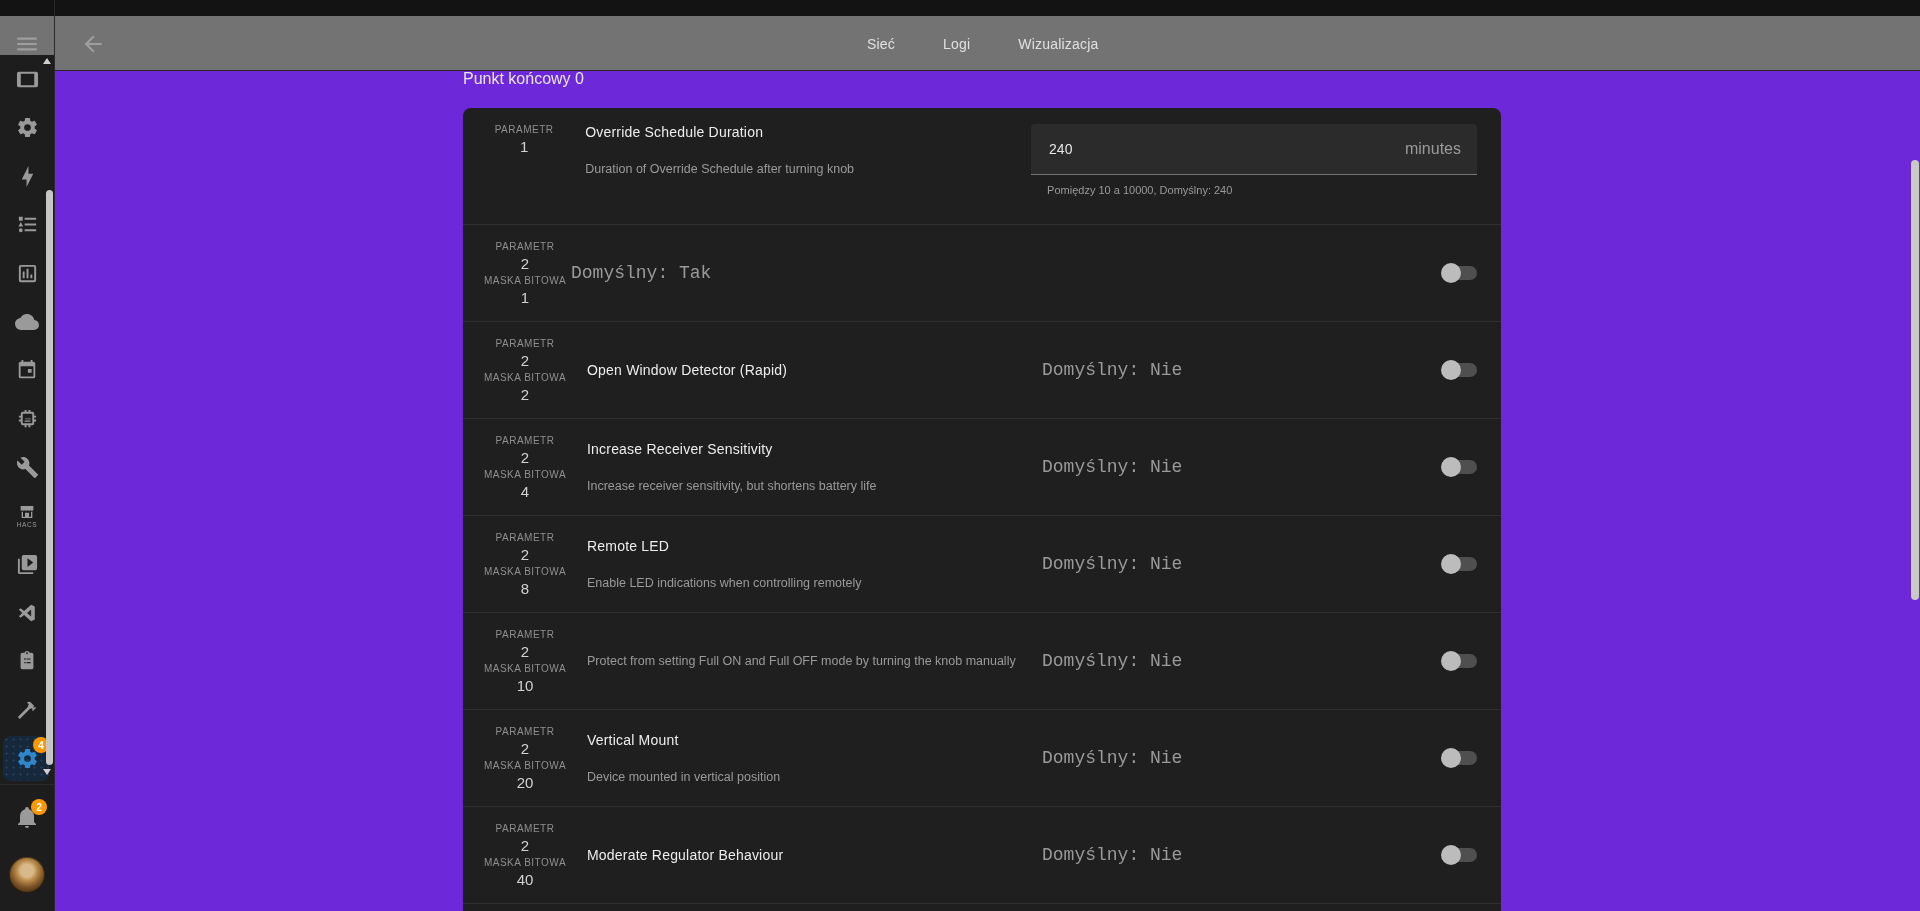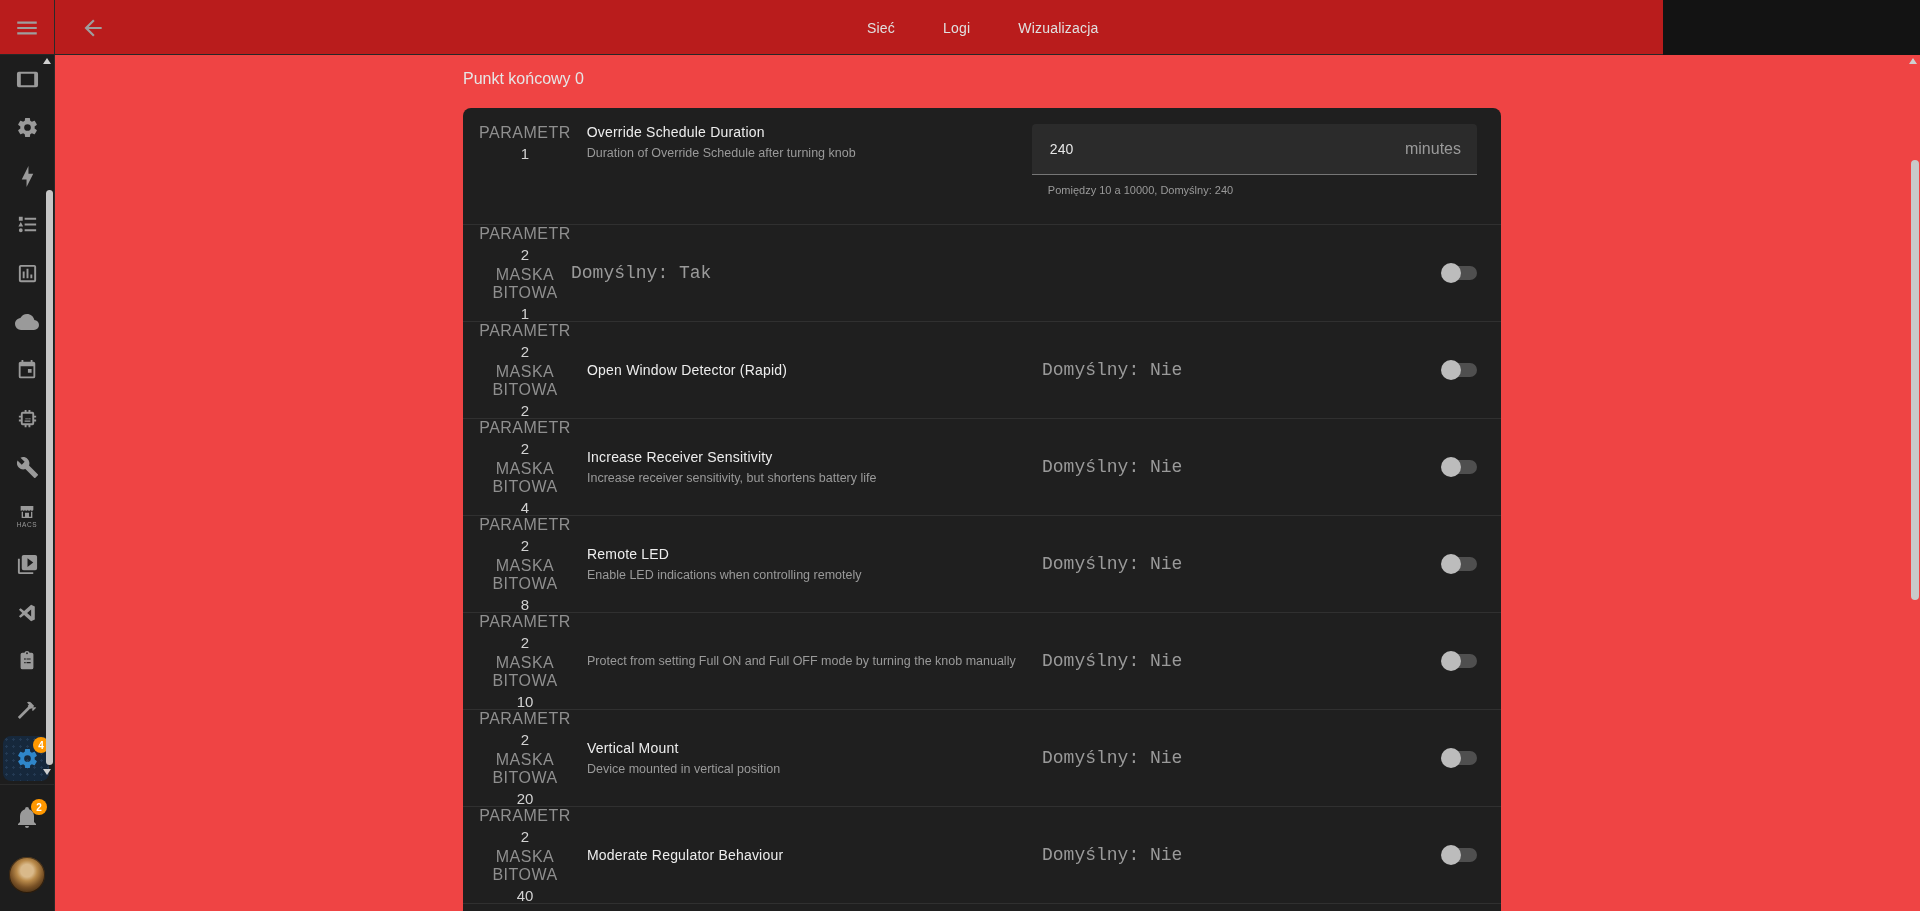--- a/index.html
+++ b/index.html
@@ -6,22 +6,22 @@
   html,body { margin:0; padding:0; }
   body {
     width:1920px; height:911px; overflow:hidden; position:relative;
     background:#131313;
     font-family:"Liberation Sans","DejaVu Sans",sans-serif;
     -webkit-font-smoothing:antialiased;
   }
   svg { display:block; }
 
   
-  .topbar { position:absolute; left:0; top:0; width:1663px; height:55px;
-            background:#b91c1c; border-bottom:1px solid #272727; z-index:20; }
+  .topbar { position:absolute; left:0; top:16px; width:1920px; height:55px;
+            background:#737373; border-bottom:1px solid #272727; z-index:20; }
   .icon-btn { position:absolute; top:15px; width:26px; height:26px; cursor:pointer; color:#9e9e9e; }
   .menu-btn { left:14px; }
   .back-btn { left:80px; }
   .tabs { position:absolute; left:843px; top:0; height:55px; display:flex; align-items:center; }
   .tab { padding:0 24px; font-size:14px; color:#e0e0e0; letter-spacing:.2px; cursor:pointer; height:55px;
          display:flex; align-items:center; }
 
   
   .v-divider { position:absolute; left:54px; top:0; bottom:0; width:1px; background:#2a2a2a; z-index:30; }
 
@@ -52,40 +52,40 @@
   .side-arrow-down { top:714px; right:3px; }
 
   .side-bottom { position:absolute; left:0; right:0; bottom:0; height:127px; border-top:1px solid #2a2a2a; }
   .bell-wrap { position:absolute; left:15px; top:20px; width:24px; height:24px; cursor:pointer; color:#9a9a9a; }
   .avatar { position:absolute; left:9px; top:72px; width:36px; height:36px; border-radius:50%; cursor:pointer;
             background:
               radial-gradient(circle at 50% 38%, #d9b98a 0 22%, #b98a4a 36%, #7a5226 58%, #4a3015 78%, #2e1d0c 100%);
             box-shadow:inset 0 0 0 1px rgba(0,0,0,.5); }
 
   
-  .main { position:absolute; left:55px; top:55px; right:0; bottom:0; background:#ef4444; overflow:hidden; }
+  .main { position:absolute; left:55px; top:55px; right:0; bottom:0; background:#6d28d9; overflow:hidden; }
   .page-title { position:absolute; left:408px; top:15px; font-size:16px; color:#e6e6e6; }
 
   .main-arrow-up { top:3px; right:3px; }
   .main-scrollbar { position:absolute; right:1px; top:105px; width:8px; height:440px;
                     background:#c9c9c9; border-radius:4px; z-index:10; cursor:pointer; }
 
   
   .card { position:absolute; left:408px; top:53px; width:1038px; height:1100px;
           background:#1f1f1f; border-radius:8px; }
   .row { display:flex; align-items:center; padding:0 24px 0 16px; height:97px;
          border-top:1px solid #303030; }
   .row-first { border-top:none; height:116px; align-items:flex-start; padding-top:16px; }
 
   .pcol { width:92px; display:flex; flex-direction:column; align-items:center; gap:3px; text-align:center; }
-  .plabel { font-size:16px; color:#8f8f8f; letter-spacing:.5px; }
+  .plabel { font-size:10px; color:#8f8f8f; letter-spacing:.5px; }
   .pval { font-size:15px; color:#d2d2d2; }
   .plabel:empty,.pval:empty { display:none; }
 
-  .ccol { margin-left:16px; width:455px; display:flex; flex-direction:column; gap:6px; }
+  .ccol { margin-left:16px; width:455px; display:flex; flex-direction:column; gap:22px; }
   .rtitle { font-size:14px; color:#ededed; letter-spacing:.2px; }
   .rdesc { font-size:12.5px; color:#9a9a9a; }
   .rdesc:empty { display:none; }
 
   .dcol { font-size:18px; color:#9a9a9a;font-family:Liberation Mono, monospace; }
 
   .toggle { margin-left:auto; position:relative; width:36px; height:20px; cursor:pointer; flex:0 0 36px; }
   .toggle .track { position:absolute; left:2px; top:3px; width:34px; height:14px;
                    background:#4f4f4f; border-radius:7px; }
   .toggle .thumb { position:absolute; left:0; top:0; width:20px; height:20px; border-radius:50%;

